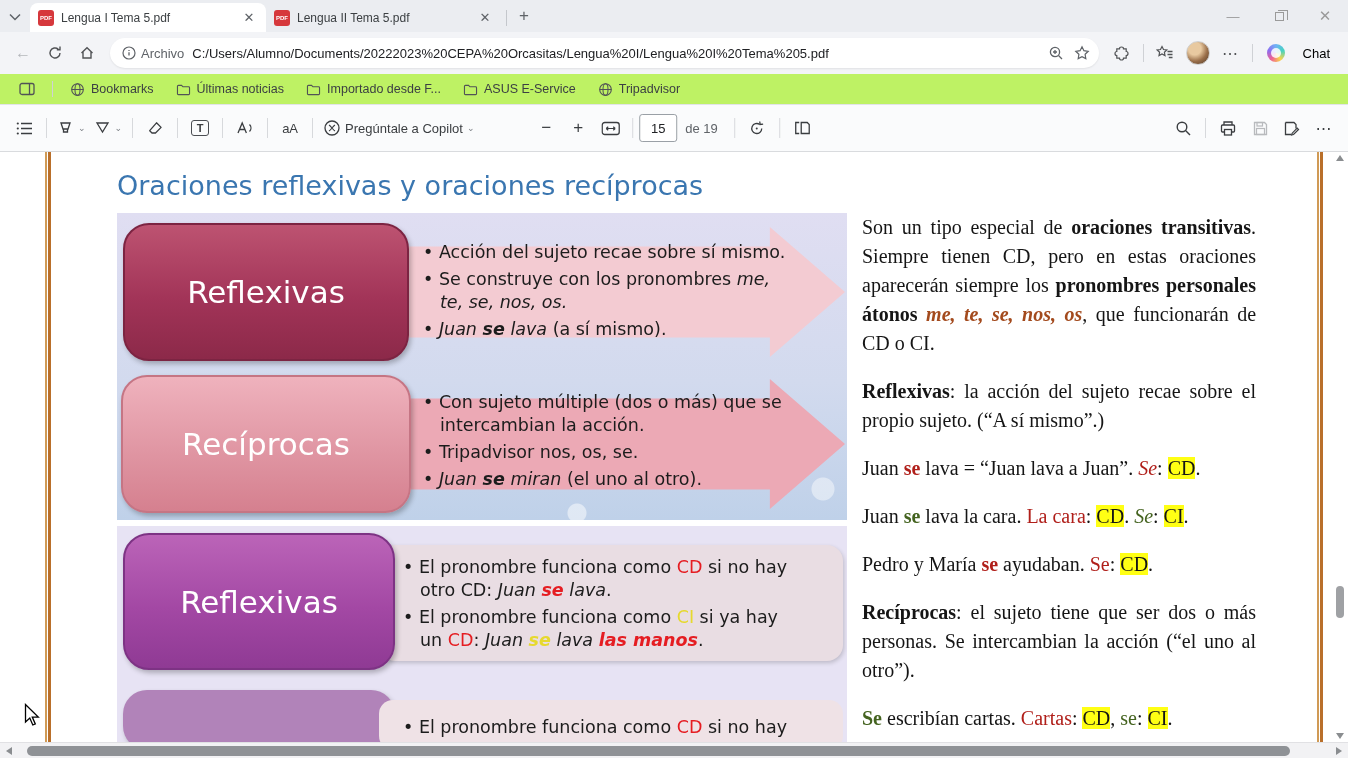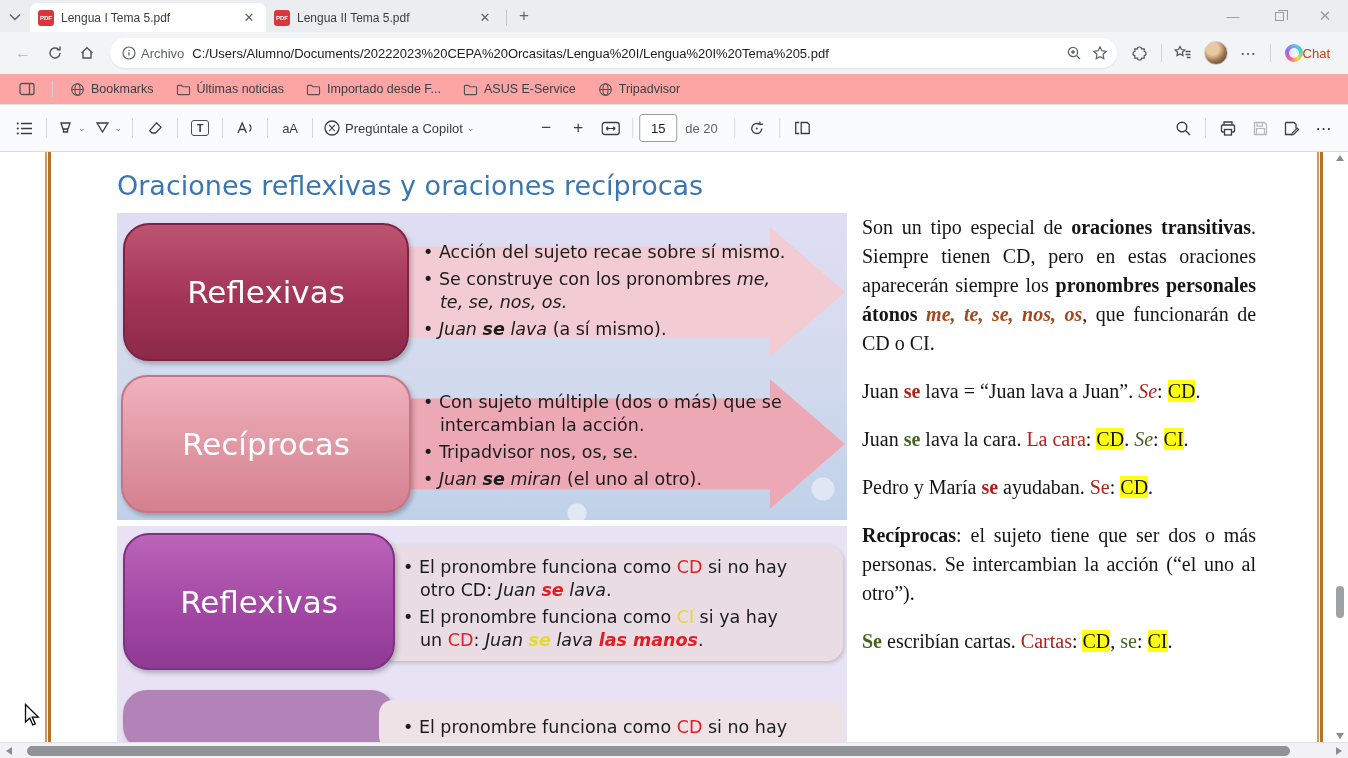--- a/index.html
+++ b/index.html
@@ -28,27 +28,27 @@
   .navbar { height:42px; background:#f3f4f7; display:flex; align-items:center; padding:0 8px; gap:2px; }
   .navbtn { width:30px; height:30px; border-radius:6px; display:flex; align-items:center; justify-content:center; color:#515356; font-size:16px; flex:none; }
   .navbtn.disabled { color:#b4b7bb; }
   .addr { flex:1; height:30px; background:#fff; border-radius:15px; display:flex; align-items:center; padding:0 4px 0 12px; margin:0 6px; box-shadow:0 1px 2px rgba(0,0,0,.08); min-width:0; }
   .scheme { display:flex; align-items:center; gap:5px; color:#5f6368; font-size:13px; flex:none; }
   .url { font-size:13px; color:#202124; margin-left:8px; white-space:nowrap; overflow:hidden; flex:1; }
   .pillbtn { width:26px; height:26px; display:flex; align-items:center; justify-content:center; color:#5f6368; font-size:14px; flex:none; }
   .navsep { width:1px; height:18px; background:#cfd1d5; margin:0 4px; flex:none; }
   .avatar { width:24px; height:24px; border-radius:50%; flex:none; margin:0 4px;
     background:radial-gradient(circle at 35% 30%, #e8c9a0 0 30%, #9a6f4a 60%, #4a3424 100%); border:1px solid #d0d0d0; }
-  .chatbtn { display:flex; align-items:center; gap:0; font-size:13px; color:#c2410c; padding:0 10px 0 8px; height:30px; border-radius:8px; flex:none; }
+  .chatbtn { display:flex; align-items:center; gap:18px; font-size:13px; color:#000000; padding:0 10px 0 8px; height:30px; border-radius:8px; flex:none; }
   .copilot-dot { width:18px; height:18px; border-radius:50%; position:relative; flex:none;
     background:conic-gradient(#6fb4f5,#46d3c0,#f7d54b,#f06292,#8e6cf0,#6fb4f5); }
   .copilot-dot:after { content:""; position:absolute; inset:4px; border-radius:50%; background:#fff; opacity:.85; }
 
   
-  .bookmarks { height:31px; background:#fca5a5; display:flex; align-items:center; padding:0 10px; gap:4px; border-bottom:1px solid #e2e4e8; }
+  .bookmarks { height:31px; background:#bef264; display:flex; align-items:center; padding:0 10px; gap:4px; border-bottom:1px solid #e2e4e8; }
   .bm { display:flex; align-items:center; gap:6px; font-size:12.5px; color:#3c4043; padding:0 9px; height:24px; border-radius:6px; flex:none; }
   .bmsep { width:1px; height:16px; background:#cfd1d5; margin:0 4px; }
   svg.ic { display:block; }
 
   
   .pdfbar { height:47px; background:#fafbfc; border-bottom:1px solid #d9dbde; display:flex; align-items:center; padding:0 8px; position:relative; color:#3a3d40; }
   .tbtn { height:32px; min-width:32px; border-radius:6px; display:flex; align-items:center; justify-content:center; gap:4px; padding:0 4px; font-size:13px; flex:none; color:#3a3d40; }
   .tsep { width:1px; height:20px; background:#d7d9dc; margin:0 6px; flex:none; }
   .tgroup-center { position:absolute; left:50%; transform:translateX(-50%); display:flex; align-items:center; }
   .tgroup-right { margin-left:auto; display:flex; align-items:center; }
@@ -309,21 +309,21 @@
       <div class="tbtn" style="font-size:17px;">−</div>
       <div class="tbtn" style="font-size:17px;">+</div>
       <div class="tbtn">
         <svg class="ic" width="19" height="15" viewBox="0 0 19 15">
             <rect x="1" y="1.5" width="17" height="12" rx="2.5" fill="none" stroke="#3a3d40" stroke-width="1.3"></rect>
             <path d="M5 7.5h9M5 7.5l2-1.8M5 7.5l2 1.8M14 7.5l-2-1.8M14 7.5l-2 1.8" fill="none" stroke="#3a3d40" stroke-width="1.2"></path>
           </svg>
       </div>
       <div class="tsep"></div>
       <input class="pageinput" value="15" style="">
-      <span class="pagecount">de 20</span>
+      <span class="pagecount">de 19</span>
       <div class="tsep"></div>
       <div class="tbtn">
         <svg class="ic" width="17" height="17" viewBox="0 0 17 17">
             <path d="M13.5 8.5a5 5 0 1 1-2-4" fill="none" stroke="#3a3d40" stroke-width="1.3"></path>
             <path d="M11.5 1.5l.4 3 3-.4" fill="none" stroke="#3a3d40" stroke-width="1.3"></path>
             <circle cx="8.5" cy="8.5" r="1" fill="#3a3d40"></circle>
           </svg>
       </div>
       <div class="tsep"></div>
       <div class="tbtn">
@@ -406,20 +406,21 @@
       </div>
       <div class="slabel slabel4"></div>
       <div class="panel4"></div>
       <div class="bullets bullets-r4">
         <div class="bullet"><span>El pronombre funciona como </span><span class="red">CD</span><span> si no hay</span></div>
       </div>
     </div>
 
     <div class="rightcol">
       <p><span>Son un tipo especial de </span><span class="b">oraciones transitivas</span><span>. Siempre tienen CD, pero en estas oraciones aparecerán siempre los </span><span class="b">pronombres personales átonos</span><span> </span><span class="bi brown">me, te, se, nos, os</span><span>, que funcionarán de CD o CI.</span></p>
+      <p><span class="b">Reflexivas</span><span>: la acción del sujeto recae sobre el propio sujeto. (“A sí mismo”.)</span></p>
       <p><span>Juan </span><span class="b dred">se</span><span> lava = “Juan lava a Juan”. </span><span class="i dred">Se</span><span>: </span><span class="hl">CD</span><span>.</span></p>
       <p><span>Juan </span><span class="b green">se</span><span> lava la cara. </span><span class="dred">La cara</span><span>: </span><span class="hl">CD</span><span>. </span><span class="i green">Se</span><span>: </span><span class="hl">CI</span><span>.</span></p>
       <p><span>Pedro y María </span><span class="b dred">se</span><span> ayudaban. </span><span class="dred">Se</span><span>: </span><span class="hl">CD</span><span>.</span></p>
       <p><span class="b">Recíprocas</span><span>: el sujeto tiene que ser dos o más personas. Se intercambian la acción (“el uno al otro”).</span></p>
       <p><span class="b green">Se</span><span> escribían cartas. </span><span class="dred">Cartas</span><span>: </span><span class="hl">CD</span><span>, </span><span class="green">se</span><span>: </span><span class="hl">CI</span><span>.</span></p>
     </div>
 
     <div class="vscroll">
       <div class="tri tri-up"></div>
       <div class="vthumb"></div>

